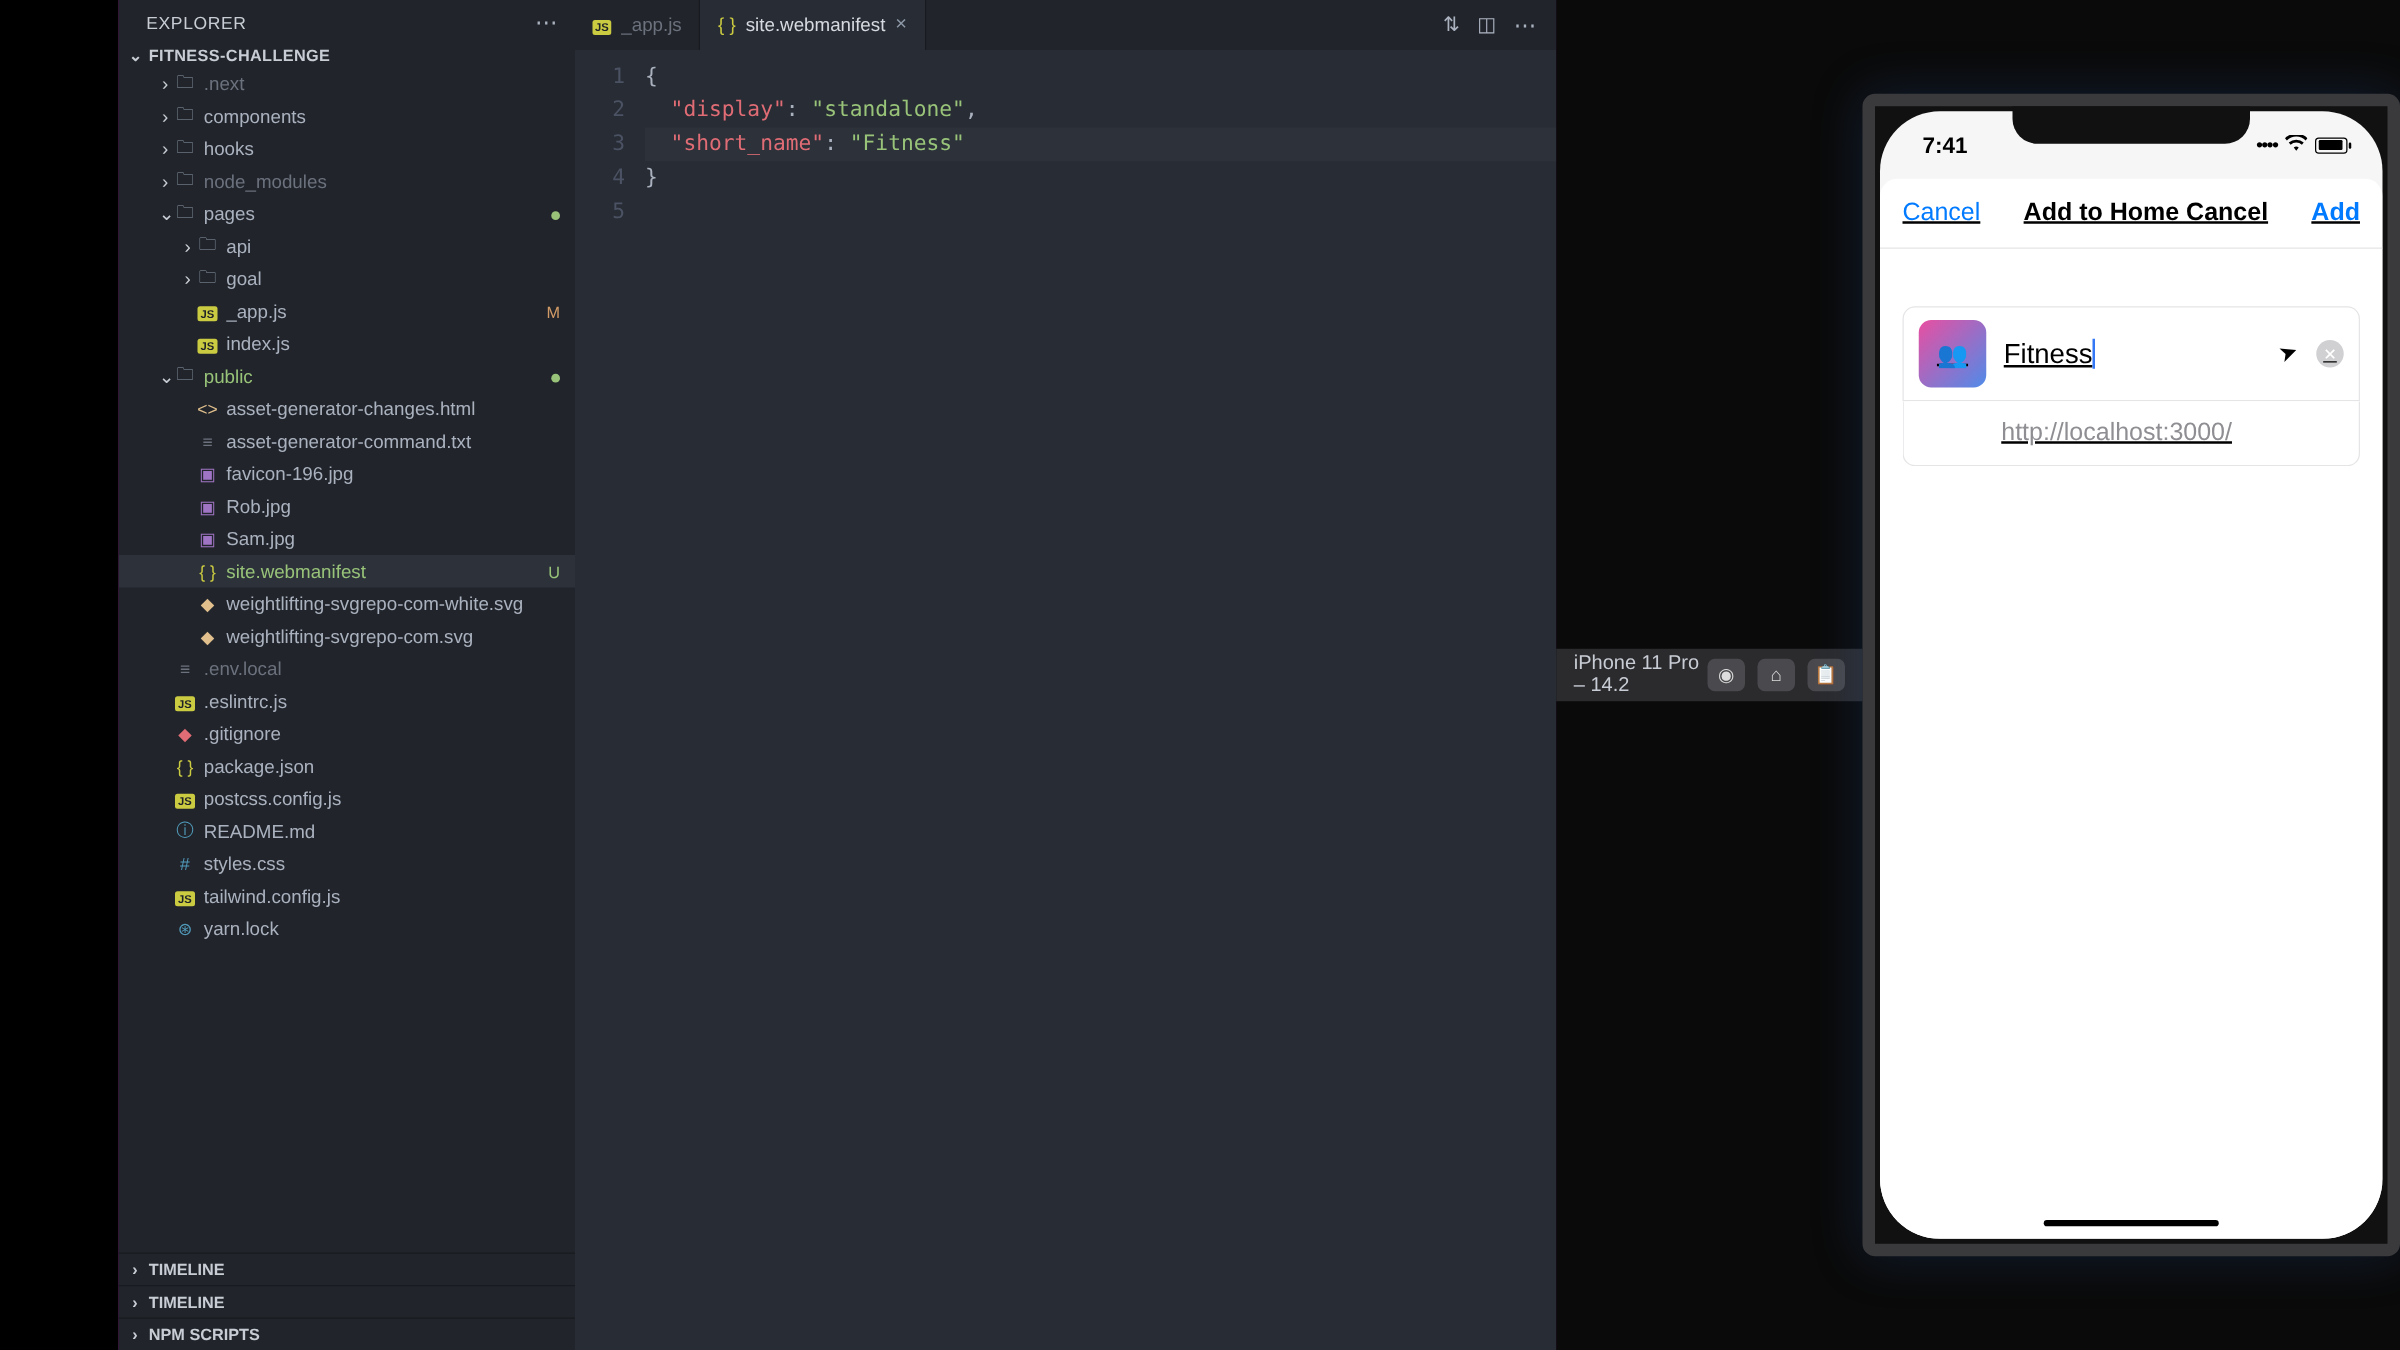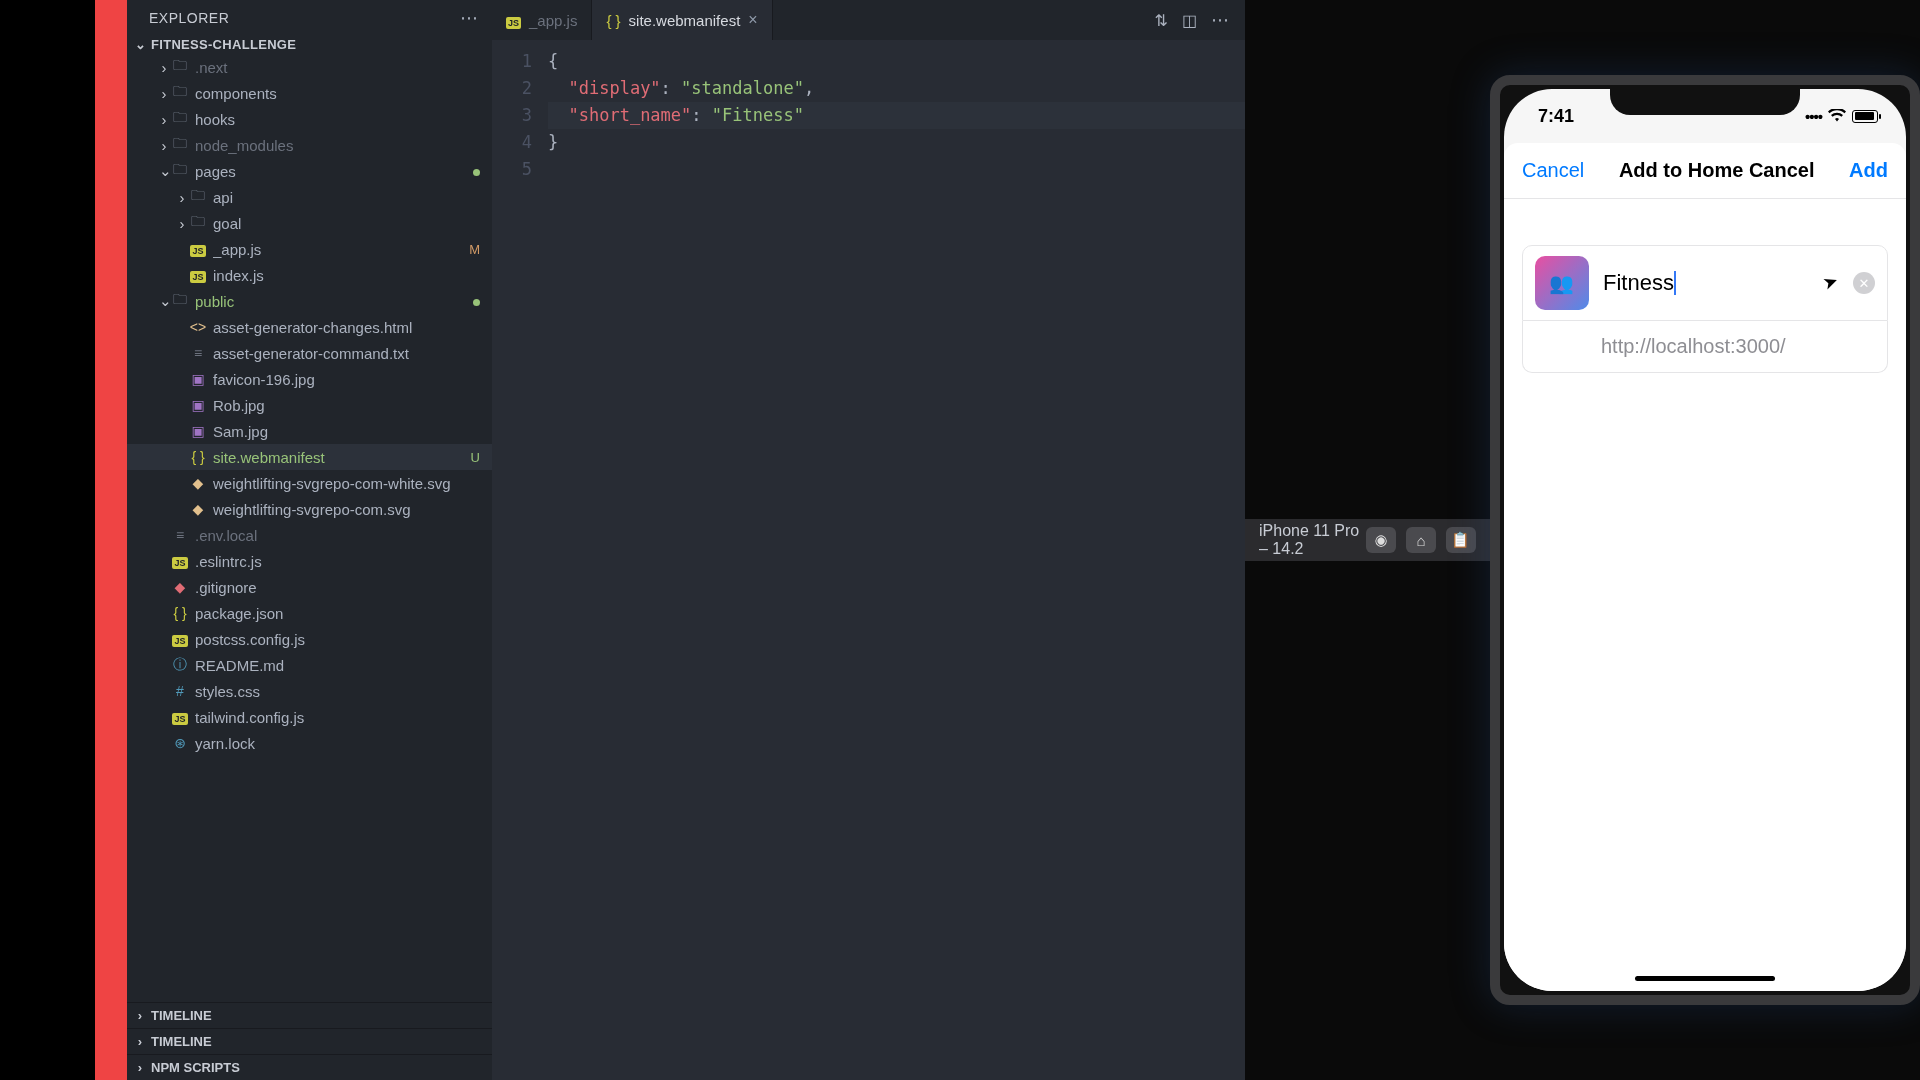--- a/index.html
+++ b/index.html
@@ -12,24 +12,23 @@
   display: flex;
 }
 
 
 .gutter-left { width: 95px; background:#000; height:100%; }
 
 
 .editor {
   width: 1150px;
   height: 100%;
-  background: #ef4444;
+  background: #d946ef;
   display: flex;
   flex-direction: column;
-  padding-left: 32px;
 }
 
 
 .explorer {
   width: 365px;
   background: #21252b;
   display: flex;
   flex-direction: column;
   font-size: 15px;
   color: #abb2bf;
@@ -108,21 +107,21 @@
   padding:0 14px;background:#2b2b2e;color:#c8ccd4;font-size:16px;
 }
 .sim-header-right{display:flex;gap:10px;}
 .sim-btn{
   width:30px;height:26px;background:#4a4a4e;border-radius:6px;
   display:flex;align-items:center;justify-content:center;color:#ddd;font-size:15px;
 }
 
 .sim-body{flex:1;display:flex;align-items:center;justify-content:center;}
 .phone{
-  width:430px;height:930px;background:#111;border-radius:20px;
+  width:430px;height:930px;background:#111;border-radius:10px;
   border:10px solid #3a3a3c;position:relative;overflow:hidden;
   box-shadow:0 0 40px rgba(40,80,140,.3);
 }
 .notch{
   position:absolute;top:0;left:50%;transform:translateX(-50%);
   width:190px;height:30px;background:#111;border-radius:0 0 20px 20px;z-index:5;
 }
 .phone-screen{
   position:absolute;inset:4px;border-radius:48px;overflow:hidden;
   background:#f6f6f6;display:flex;flex-direction:column;
@@ -133,21 +132,21 @@
   font-size:18px;
 }
 .status-right{display:flex;gap:6px;align-items:center;font-size:15px;}
 .sig{letter-spacing:-1px;}
 .batt{width:26px;height:13px;border:1.5px solid #000;border-radius:3px;position:relative;}
 .batt::after{content:"";position:absolute;right:-4px;top:3.5px;width:2.5px;height:5px;background:#000;border-radius:1px;}
 .batt::before{content:"";position:absolute;left:1.5px;top:1.5px;bottom:1.5px;width:19px;background:#000;border-radius:1px;}
 
 .sheet{
   flex:1;margin:0;background:#fff;border-radius:14px 14px 0 0;
-  display:flex;flex-direction:column;
+  display:flex;flex-direction:column;text-decoration:underline;
 }
 .sheet-hdr{
   display:flex;align-items:center;justify-content:space-between;
   padding:16px 18px;border-bottom:1px solid #e5e5e7;
 }
 .sheet-hdr .cancel{color:#007aff;font-size:20px;}
 .sheet-hdr .title{font-weight:600;font-size:20px;color:#000;}
 .sheet-hdr .add{color:#007aff;font-weight:600;font-size:20px;}
 
 .sheet-body{padding:18px;}

